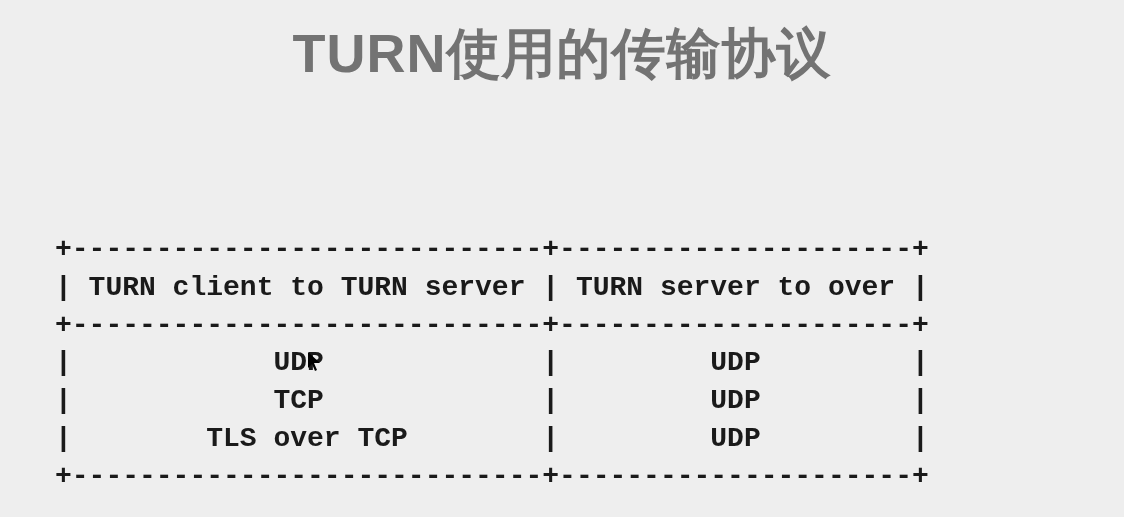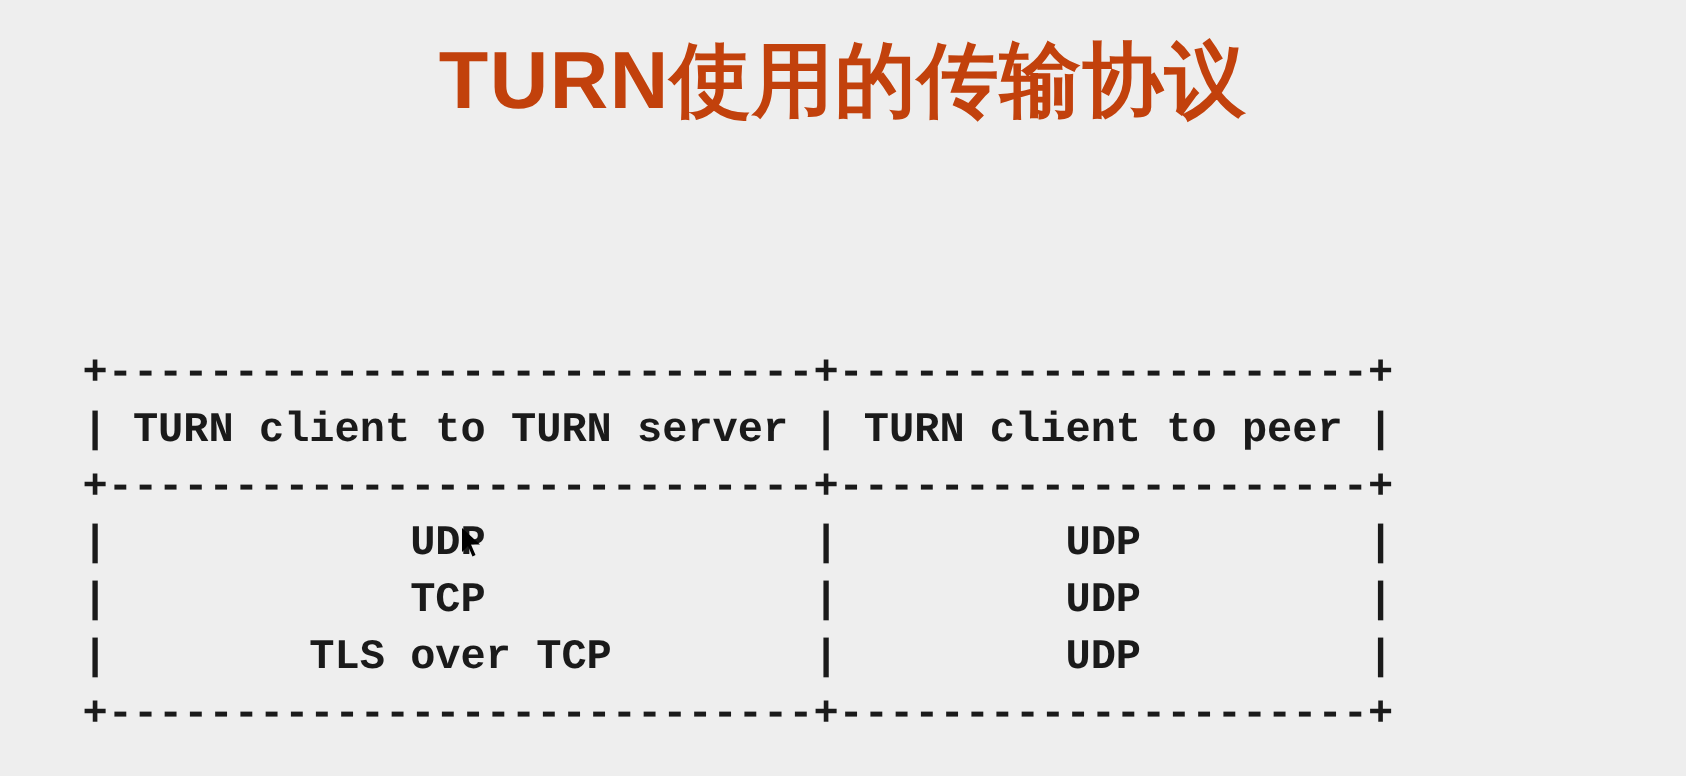--- a/index.html
+++ b/index.html
@@ -12,21 +12,21 @@
       height: 517px;
       background-color: #eeeeee;
       font-family: Arial, "Microsoft YaHei", sans-serif;
       overflow: hidden;
       position: relative;
     }
     .title {
       text-align: center;
       font-size: 54px;
       font-weight: bold;
-      color: #c2410c;
+      color: #737373;
       padding-top: 18px;
       letter-spacing: 1px;
     }
     .table-container {
       margin-top: 140px;
       padding-left: 55px;
       padding-right: 55px;
       font-family: "Courier New", Courier, monospace;
       font-size: 28px;
       font-weight: bold;
@@ -42,21 +42,21 @@
       color: #000;
       pointer-events: none;
     }
   </style>
 </head>
 <body>
 
 <div class="title">TURN使用的传输协议</div>
 
 <div class="table-container"><span>+----------------------------+---------------------+</span>
-<span>| TURN client to TURN server | TURN client to peer |</span>
+<span>| TURN client to TURN server | TURN server to over |</span>
 <span>+----------------------------+---------------------+</span>
 <span>|            UDP             |         UDP         |</span>
 <span>|            TCP             |         UDP         |</span>
 <span>|        TLS over TCP        |         UDP         |</span>
 <span>+----------------------------+---------------------+</span></div>
 
 <div class="cursor">
   <svg width="14" height="20" viewBox="0 0 14 20">
     <path d="M0 0 L0 16 L4 12 L7 19 L9 18 L6 11 L12 11 Z" fill="#000"></path>
   </svg>

